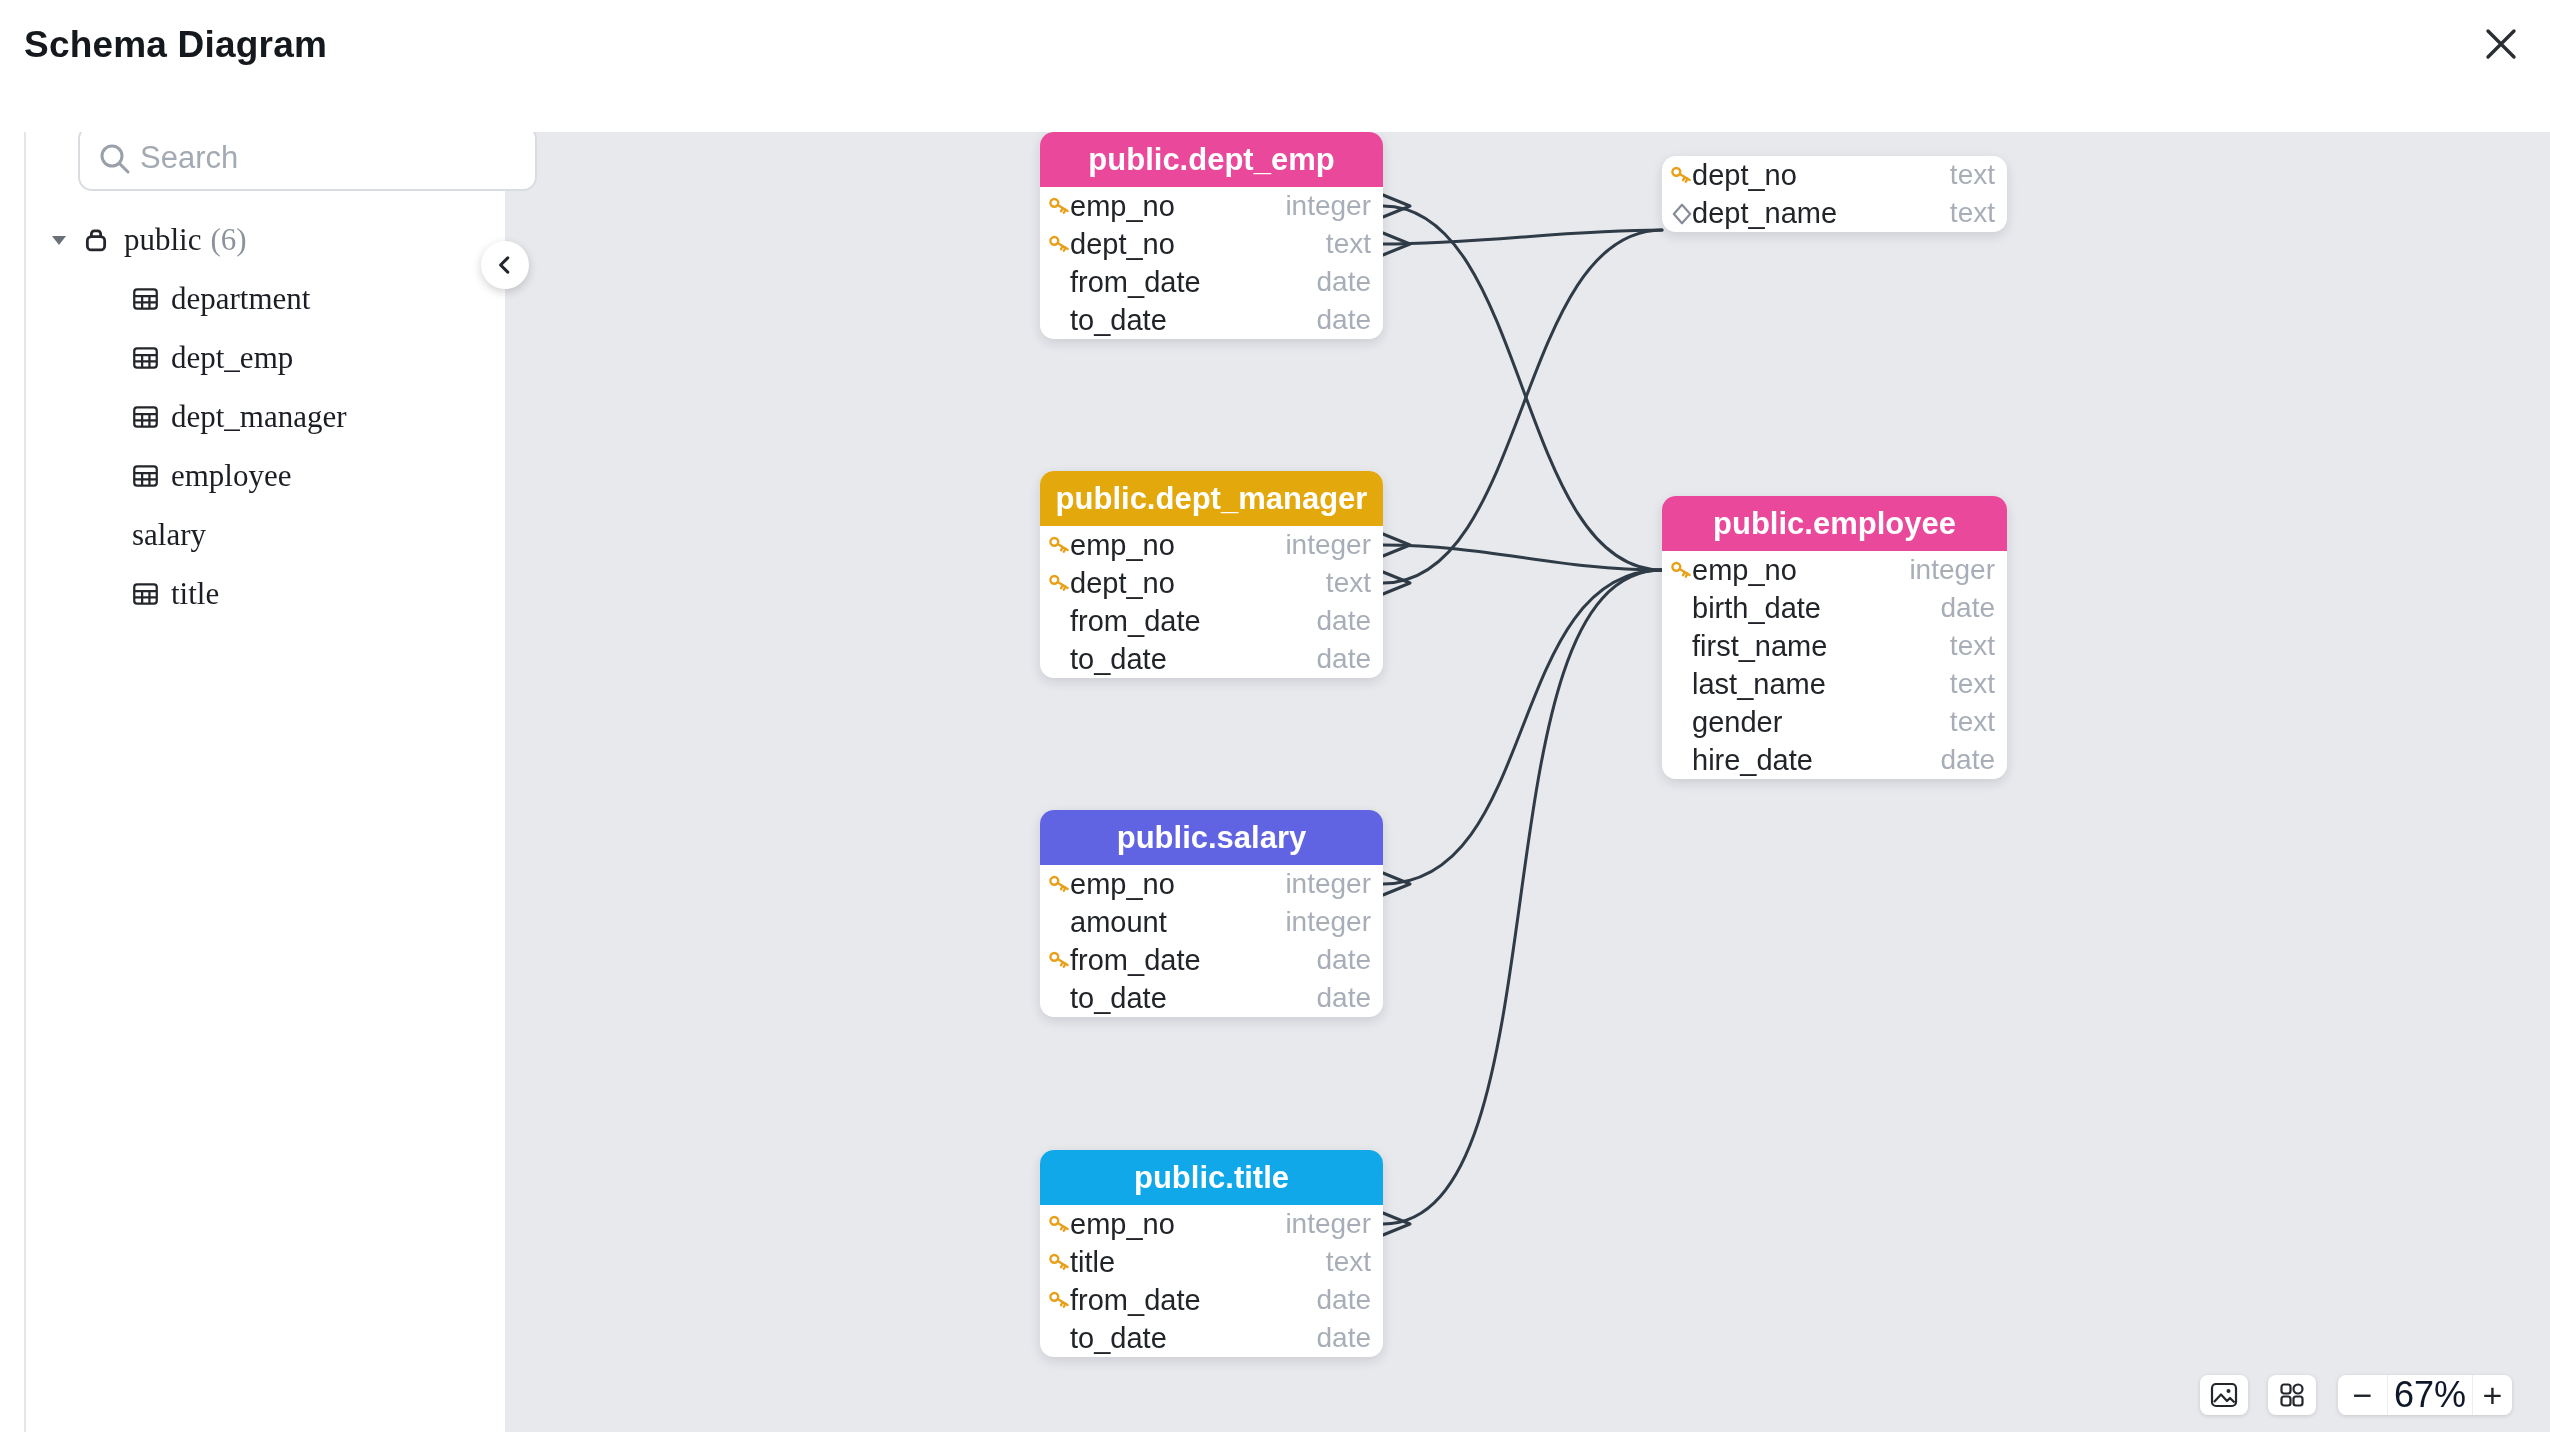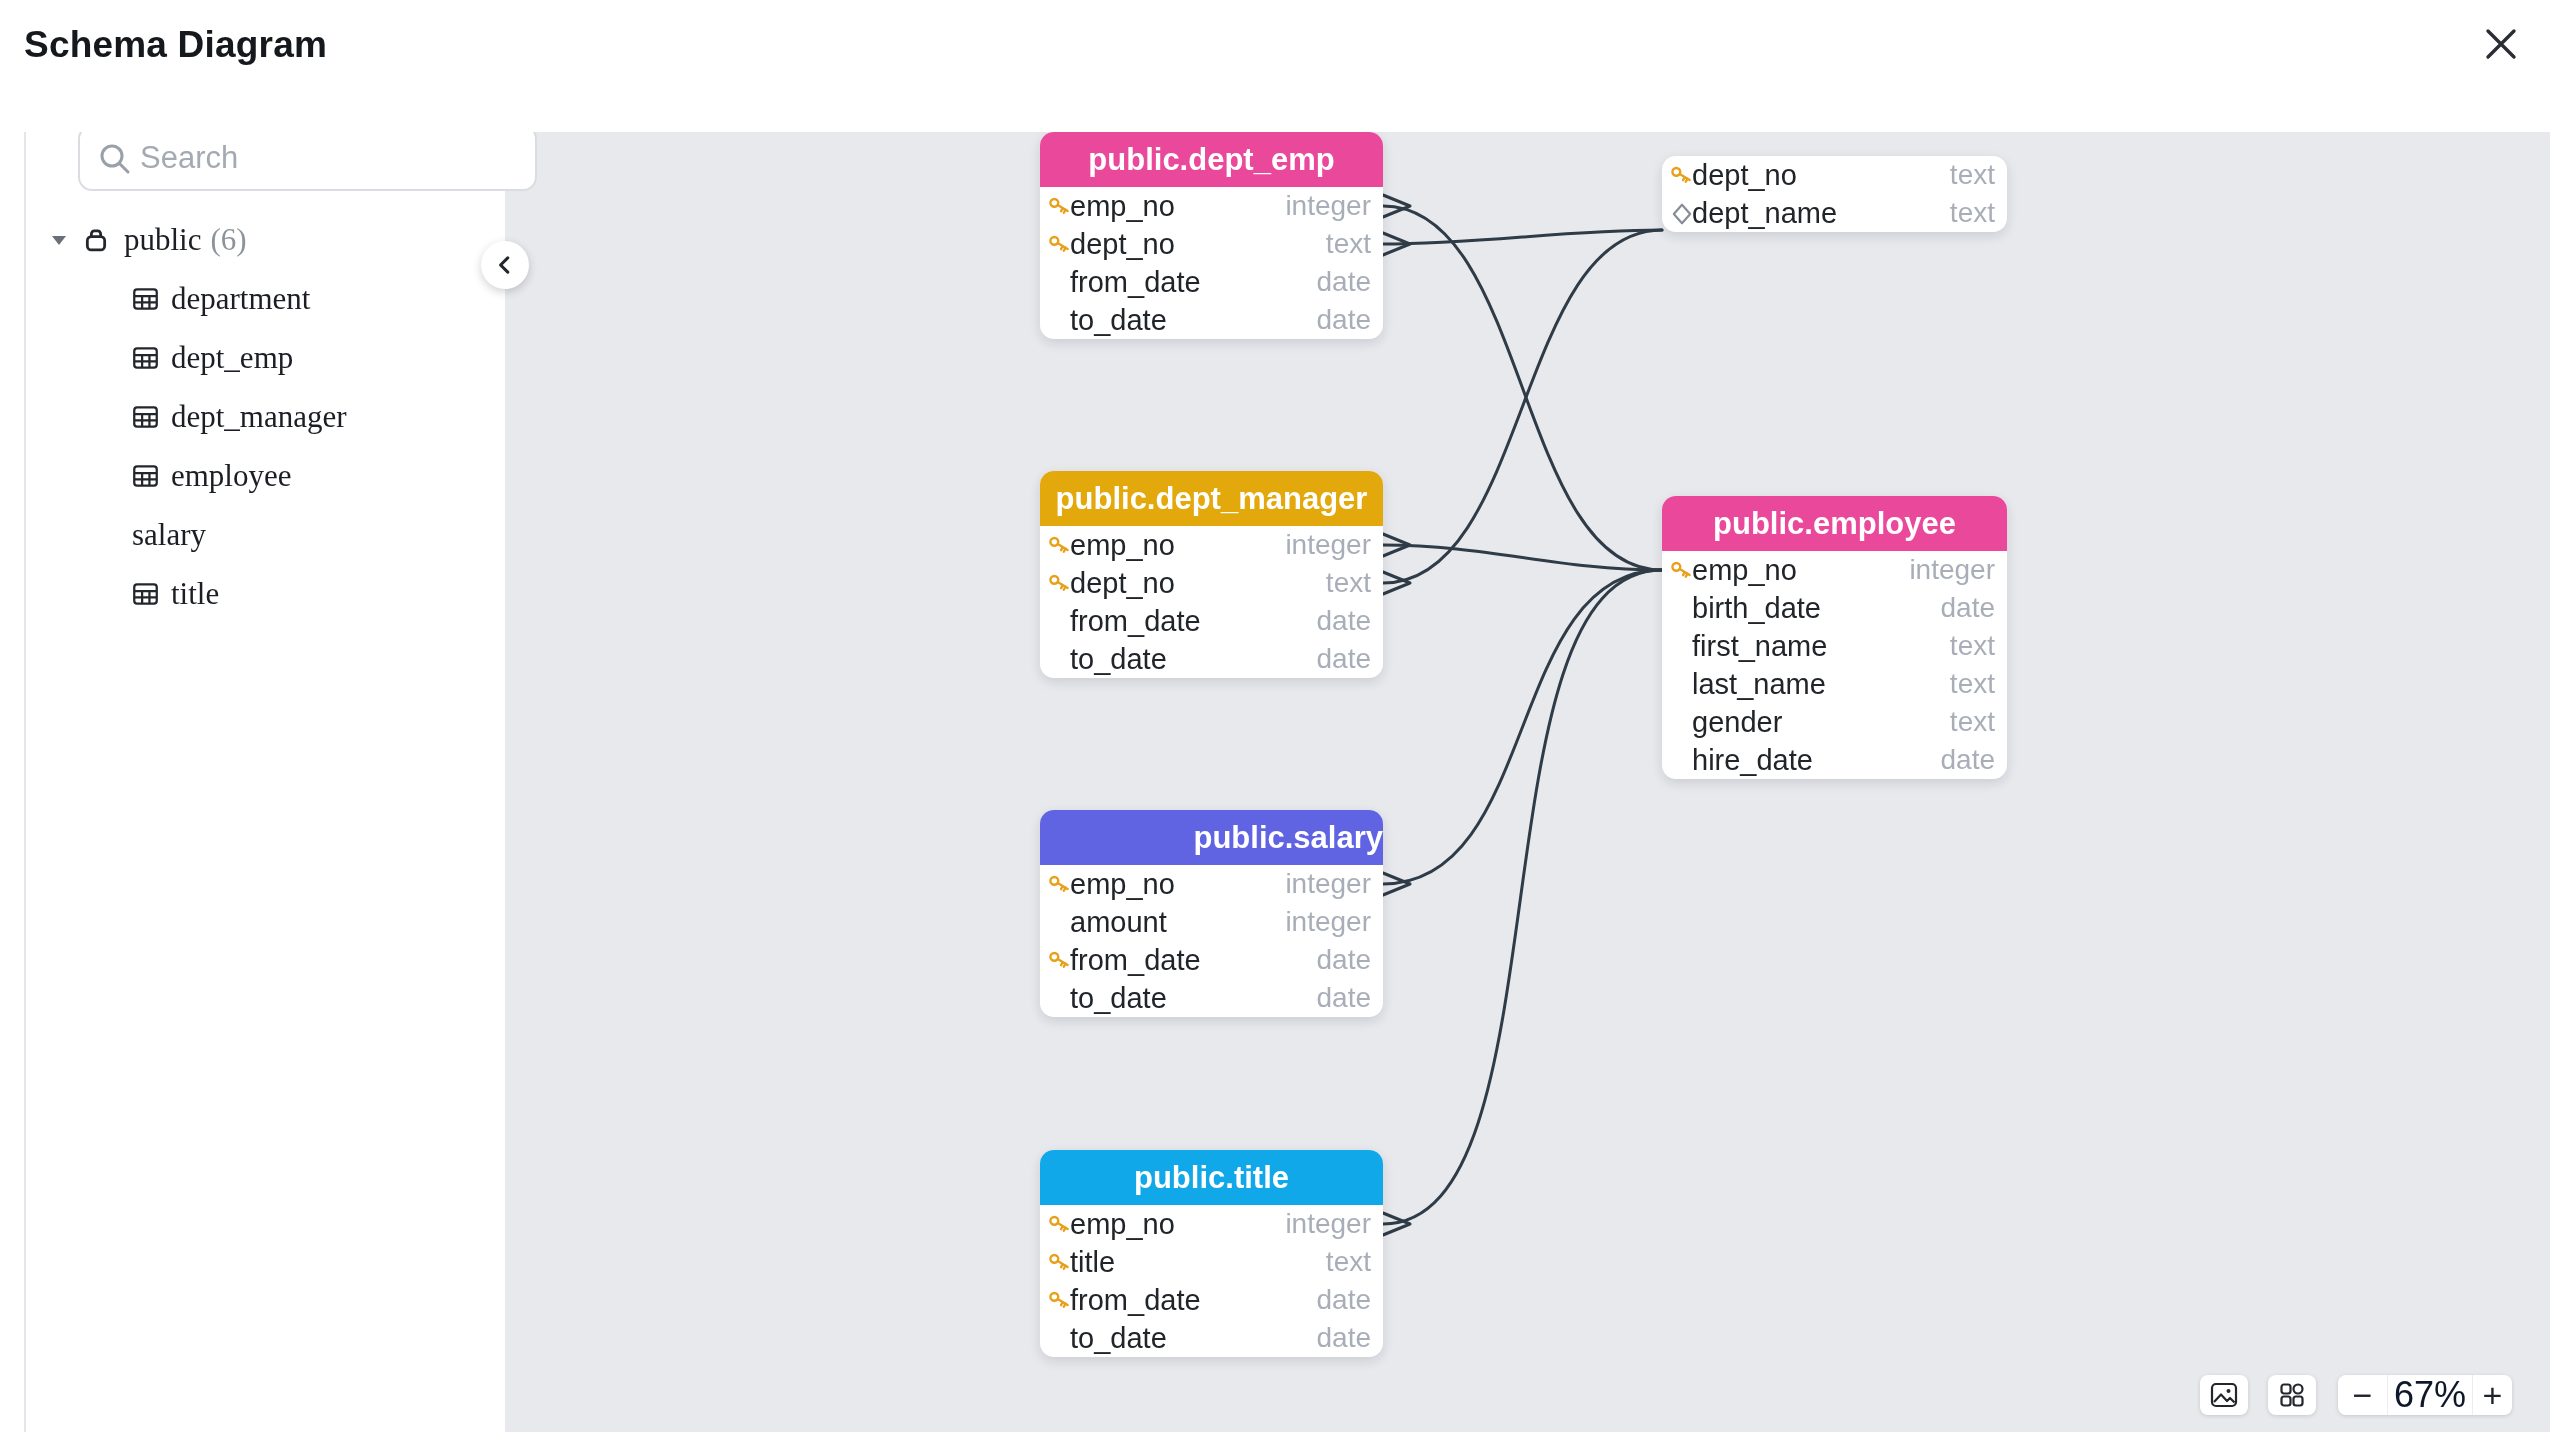--- a/index.html
+++ b/index.html
@@ -271,21 +271,21 @@
     <span class="rname">gender</span>
     <span class="rtype">text</span>
   </div>
   <div class="crow">
     <span class="rname">hire_date</span>
     <span class="rtype">date</span>
   </div>
 </div>
 
 <div class="card" style="left:1040px; top:810px; width:343px;">
-  <div class="card-header" style="background: rgb(96, 100, 227); text-align: right;">public.salary</div>
+  <div class="card-header" style="background: rgb(96, 100, 227);">public.salary</div>
   <div class="crow">
     <svg class="ricon" viewBox="0 0 22 22">
         <g stroke="#E8A01A" stroke-width="2.2" fill="none" stroke-linecap="round">
           <circle cx="5.8" cy="7.2" r="3.6"></circle>
           <path d="M8.9 9.1 L18 14.6 M13.6 11.9 L12 14.8 M16.1 13.4 L14.5 16.3"></path>
         </g>
       </svg>
     <span class="rname">emp_no</span>
     <span class="rtype">integer</span>
   </div>

